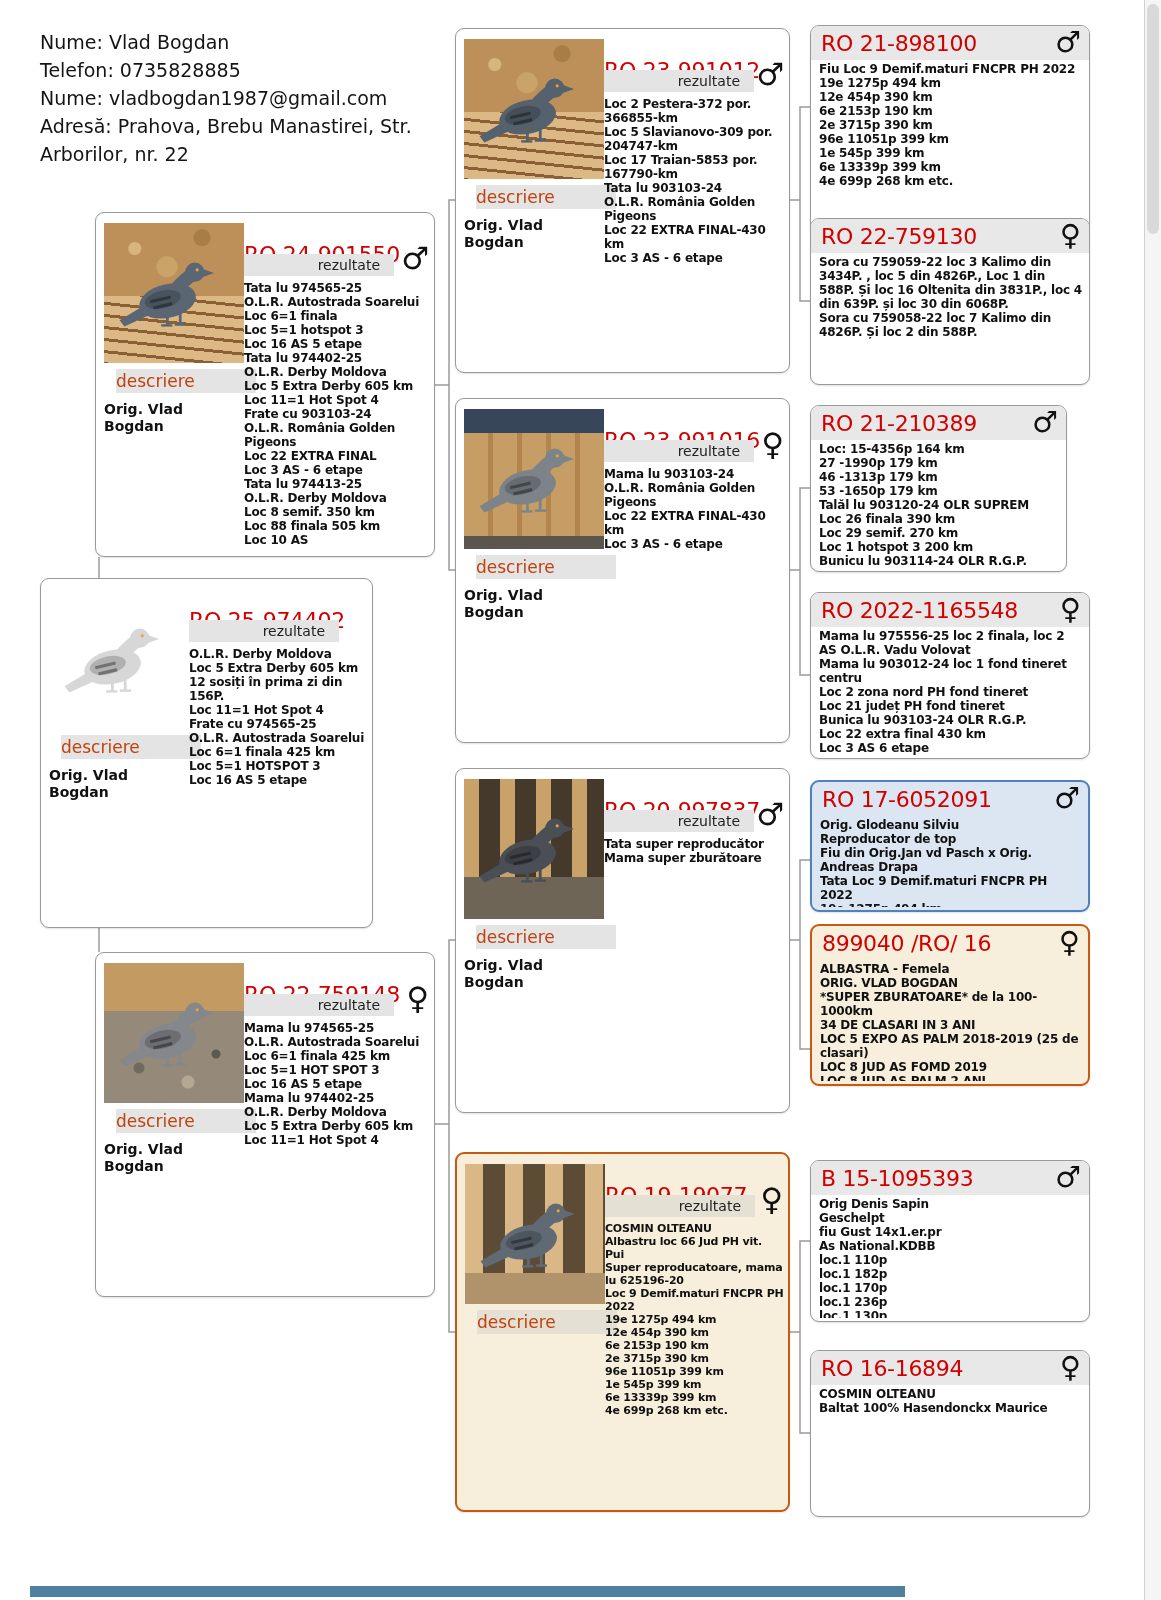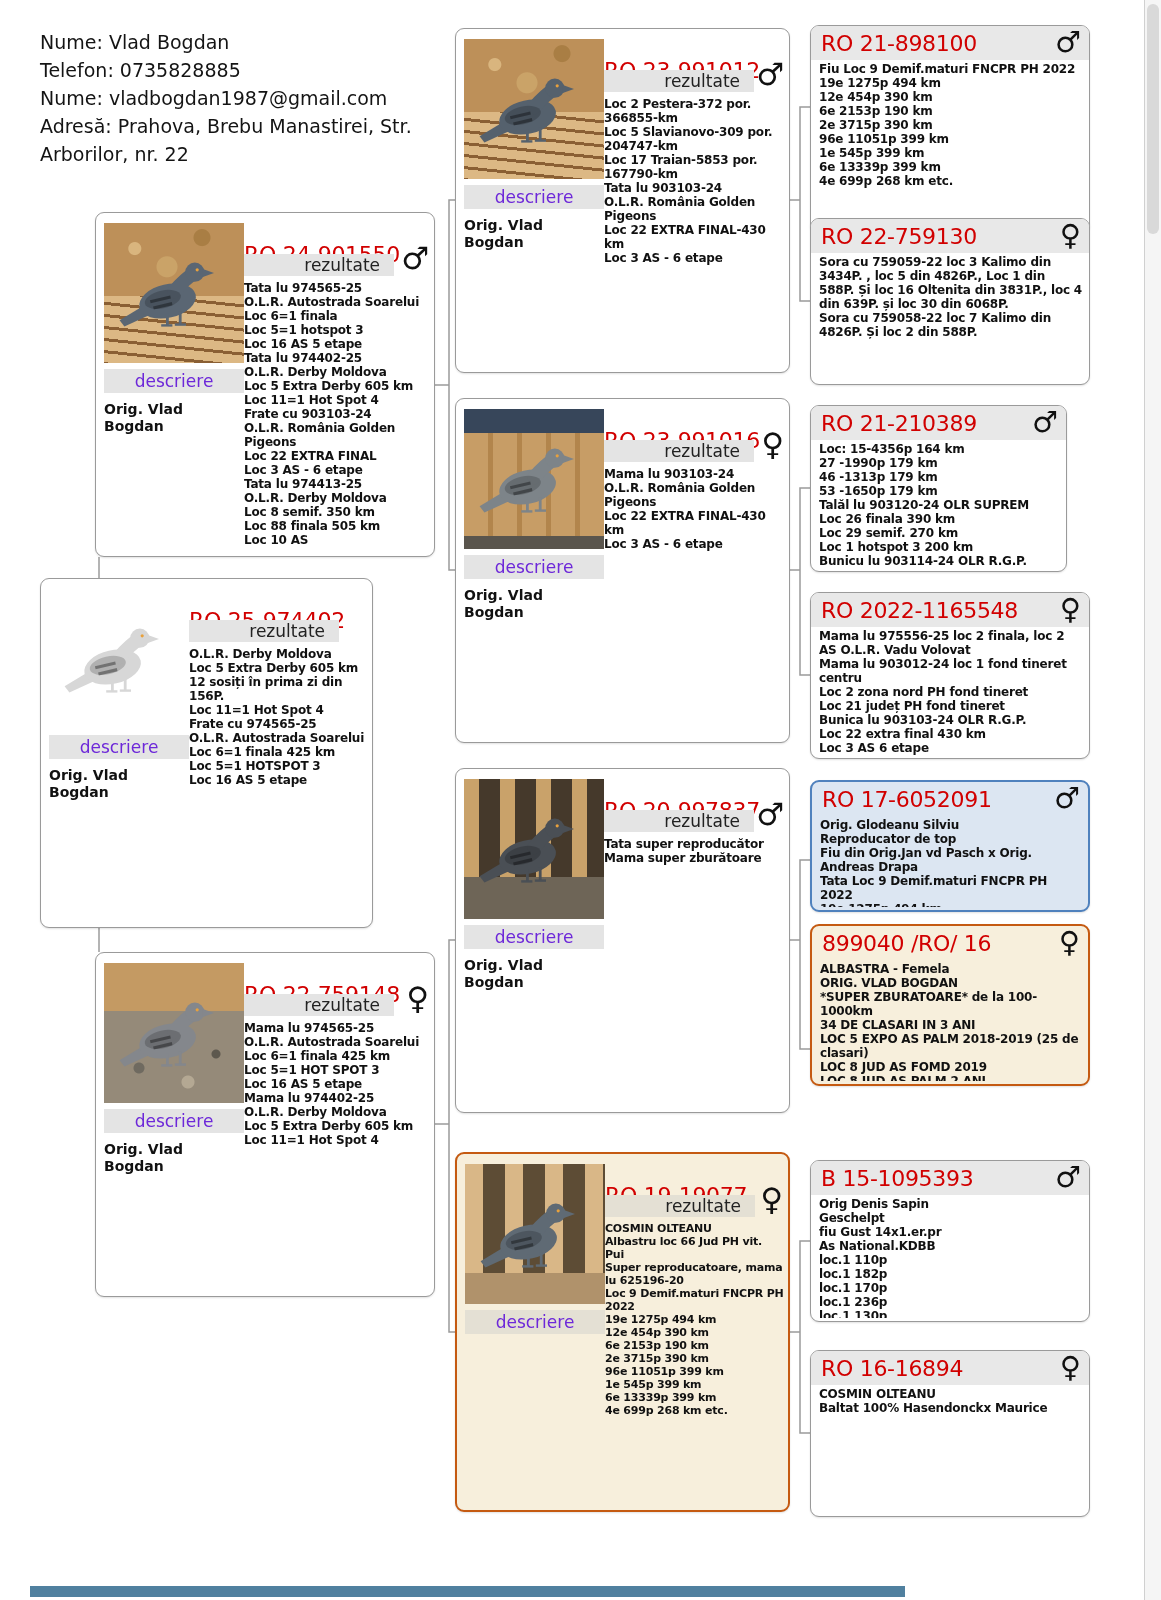--- a/index.html
+++ b/index.html
@@ -17,29 +17,29 @@
   .card { position:absolute; background:#fff; border:1px solid #9a9a9a; border-radius:9px;
           box-shadow:0 1px 2px rgba(0,0,0,.12); overflow:hidden; }
   .card.orange { border:2px solid #c55a11; background:#f7efdc; }
   .card.blue   { border:2px solid #4f81bd; background:#dce6f2; }
 
   .ring { color:#d10000; font-size:22px; letter-spacing:-0.3px; white-space:nowrap; }
 
   
   .big .ring { position:absolute; left:148px; top:9px; right:36px;margin-top:20px; }
   .big .band-rez { position:absolute; left:148px; top:41px; width:150px; height:22px;
-                   background:#e4e4e4; font-size:17px; color:#222; text-align:right;
+                   background:#e4e4e4; font-size:14px; color:#222; text-align:right;
                    padding-right:14px; line-height:22px; }
   .big .sex { position:absolute; right:5px; top:30px; font-size:31px; line-height:1; color:#111; }
   .big .results { position:absolute; left:148px; top:68px; right:4px; bottom:4px;
                   font-size:12px; font-weight:bold; line-height:14px; letter-spacing:-0.2px;
                   white-space:pre-line; overflow:hidden; }
   .big .photo { position:absolute; left:8px; top:10px; width:140px; height:140px; overflow:hidden; }
-  .big .band-desc { position:absolute; left:8px; top:156px; width:140px; height:24px;
-                    background:#e4e4e4; font-size:17px; color:#6d28d9; text-align:center; line-height:24px; }
+  .big .band-desc { position:absolute; left:20px; top:156px; width:140px; height:24px;
+                    background:#e4e4e4; font-size:17px; color:#c2410c; line-height:24px; }
   .big .orig { position:absolute; left:8px; top:188px; width:140px;
                font-size:14px; font-weight:bold; line-height:17px; }
   .big.orange .band-rez, .big.orange .band-desc { background:#e4e0d4; }
   .big .results.tight { font-size:11px; line-height:13px; }
 
   
   .small .titlebar { position:absolute; left:0; top:0; right:0; height:34px; background:#e8e8e8; }
   .small.blue .titlebar, .small.orange .titlebar { background:transparent; }
   .small .ring { position:absolute; left:10px; top:5px; }
   .small .sex { position:absolute; right:8px; top:2px; font-size:29px; line-height:1; color:#111; }

